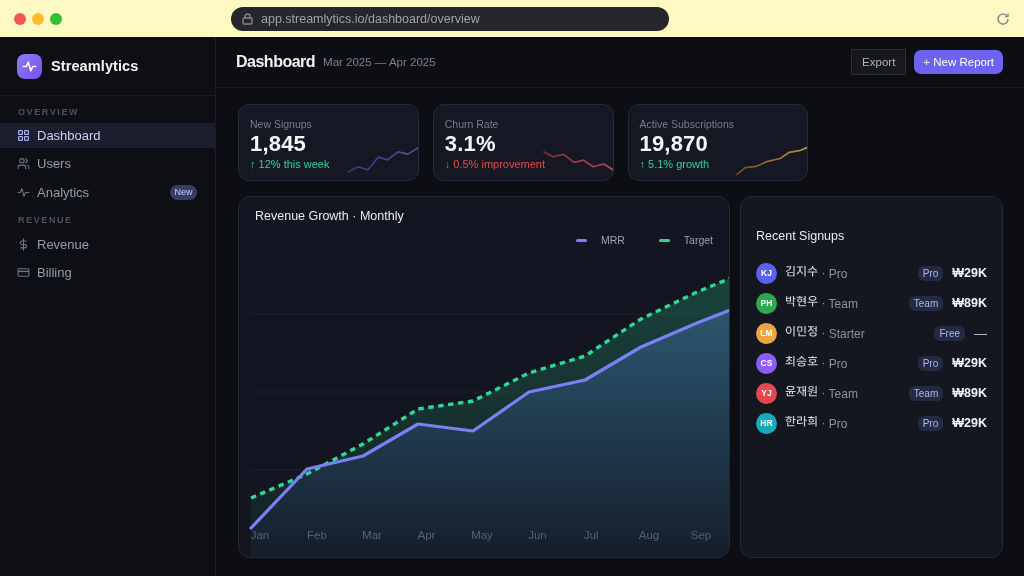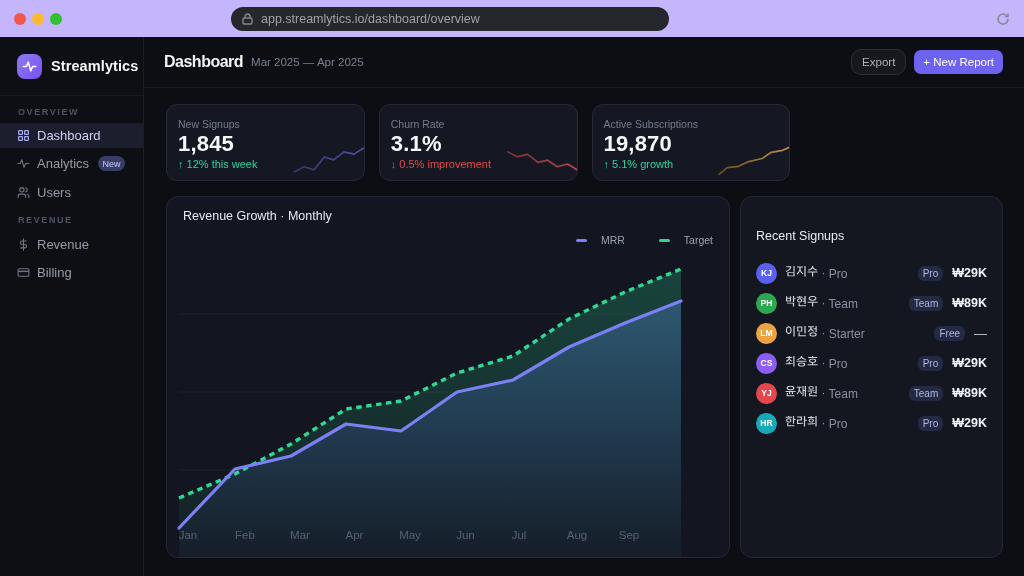--- a/index.html
+++ b/index.html
@@ -1,36 +1,36 @@
 <!DOCTYPE html>
 <html><head><meta charset="utf-8">
 <style>
 * { margin:0; padding:0; box-sizing:border-box; }
 html,body { width:1024px; height:576px; overflow:hidden; background:#0c0e13; font-family:"Liberation Sans",sans-serif; -webkit-font-smoothing:antialiased; }
-.chrome { height:37px; background:#c4b5fd; position:relative; }
+.chrome { height:37px; background:#fef9c3; position:relative; }
 .dot { position:absolute; top:13px; width:12px; height:12px; border-radius:50%; }
 .urlbar { position:absolute; left:231px; top:7px; width:438px; height:24px; background:#26272c; border-radius:12px; display:flex; align-items:center; padding-left:11px; color:#9da1a9; font-size:12.5px; }
 .urlbar svg { margin-right:8px; }
 .reload { position:absolute; right:14px; top:12px; }
 .app { display:flex; height:539px; }
-.side { width:144px; background:#0e0f15; border-right:1px solid #1c1d24; }
+.side { width:216px; background:#0e0f15; border-right:1px solid #1c1d24; }
 .logo { height:59px; display:flex; align-items:center; padding-left:17px; border-bottom:1px solid #1b1c23; }
 .logoicon { width:25px; height:25px; border-radius:8px; background:linear-gradient(135deg,#8d7bf6,#7a50ee); display:flex; align-items:center; justify-content:center; }
 .logotext { color:#f5f6f8; font-size:14.5px; font-weight:bold; margin-left:9px; letter-spacing:0.1px; }
 .sectlabel { color:#4e5361; font-size:9px; font-weight:bold; letter-spacing:1.6px; padding-left:18px; margin-top:9px; height:14px; line-height:14px; }
 .nitem svg { flex:none; }
 .nitem { height:25px; display:flex; align-items:center; padding-left:17px; color:#959ca8; font-size:13px; margin-top:3.5px; }
 .nitem svg { margin-right:7px; }
 .nitem.active { background:#1c1d2d; color:#ccd1f4; }
 .newbadge { margin-left:auto; margin-right:18px; background:#383d68; color:#c5cdf8; font-size:9px; padding:2.5px 4.5px; border-radius:8px; }
 .main { flex:1; }
 .mhead { height:51px; display:flex; align-items:center; padding:0 21px 0 20px; border-bottom:1px solid #191b22; }
 .mtitle { color:#f2f3f5; font-size:16px; font-weight:bold; letter-spacing:-0.5px; }
 .mdate { color:#7b8090; font-size:11.5px; margin-left:8px; }
-.btn-export { margin-left:auto; height:26px; padding:0 10px; background:#17181e; border:1px solid #2c2e37; border-radius:10px; color:#aeb2bb; font-size:11.5px; display:flex; align-items:center; }
+.btn-export { margin-left:auto; height:26px; padding:0 10px; background:#17181e; border:1px solid #2c2e37; border-radius:0; color:#aeb2bb; font-size:11.5px; display:flex; align-items:center; }
 .btn-new { margin-left:8px; height:24px; padding:0 9px; background:#6e62f0; border-radius:7px; color:#fff; font-size:11.5px; display:flex; align-items:center; }
 .content { padding:16px 21px 0 22px; }
 .stats { display:grid; grid-template-columns:repeat(4,1fr); gap:14px; }
 .scard { position:relative; height:77px; background:#151823; border:1px solid #262a37; border-radius:11px; padding:13px 11px; overflow:hidden; }
 .slabel { color:#757c8c; font-size:10.5px; }
 .sval { color:#f7f8fa; font-size:22px; font-weight:bold; margin-top:1px; letter-spacing:0.2px; }
 .sdelta { font-size:11px; margin-top:1px; }
 .up { color:#2bd49e; } .down { color:#e5484d; }
 .spark { position:absolute; right:0; bottom:0; }
 .bottom { display:grid; grid-template-columns:1fr 263px; gap:10px; margin-top:15px; }
@@ -76,28 +76,28 @@
 <span class="logotext">Streamlytics</span>
 </div>
 <div class="sectlabel">OVERVIEW</div>
 <div class="nitem active"><svg width="13" height="13" viewBox="0 0 24 24" fill="none" stroke="#a9aef0" stroke-width="2.2">
           <rect x="3" y="3" width="7" height="7" rx="1"></rect>
           <rect x="14" y="3" width="7" height="7" rx="1"></rect>
           <rect x="3" y="14" width="7" height="7" rx="1"></rect>
           <rect x="14" y="14" width="7" height="7" rx="1"></rect>
         </svg>Dashboard</div>
 <div class="nitem"><svg width="13" height="13" viewBox="0 0 24 24" fill="none" stroke="#6f7584" stroke-width="2" stroke-linecap="round" stroke-linejoin="round">
-          <polyline points="2,12 6,12 9,5 13,19 16,12 22,12"></polyline>
-        </svg>Analytics<span class="newbadge">New</span></div>
-<div class="nitem"><svg width="13" height="13" viewBox="0 0 24 24" fill="none" stroke="#6f7584" stroke-width="2" stroke-linecap="round" stroke-linejoin="round">
           <path d="M16 21v-2a4 4 0 0 0-4-4H6a4 4 0 0 0-4 4v2"></path>
           <circle cx="9" cy="7" r="4"></circle>
           <path d="M22 21v-2a4 4 0 0 0-3-3.87"></path>
           <path d="M16 3.13a4 4 0 0 1 0 7.75"></path>
         </svg>Users</div>
+<div class="nitem"><svg width="13" height="13" viewBox="0 0 24 24" fill="none" stroke="#6f7584" stroke-width="2" stroke-linecap="round" stroke-linejoin="round">
+          <polyline points="2,12 6,12 9,5 13,19 16,12 22,12"></polyline>
+        </svg>Analytics<span class="newbadge">New</span></div>
 <div class="sectlabel" style="margin-top:8px">REVENUE</div>
 <div class="nitem" style="margin-top:5px"><svg width="13" height="13" viewBox="0 0 24 24" fill="none" stroke="#6f7584" stroke-width="2" stroke-linecap="round">
           <path d="M12 1.5 V22.5 M17 5.5 H9.5 a3.2 3.2 0 0 0 0 6.4 h5 a3.2 3.2 0 0 1 0 6.4 H7"></path>
         </svg>Revenue</div>
 <div class="nitem"><svg width="13" height="13" viewBox="0 0 24 24" fill="none" stroke="#6f7584" stroke-width="2">
           <rect x="2" y="5" width="20" height="14" rx="2"></rect>
           <line x1="2" y1="10" x2="22" y2="10" stroke-width="2.6"></line>
         </svg>Billing</div>
 </div>
 <div class="main">

